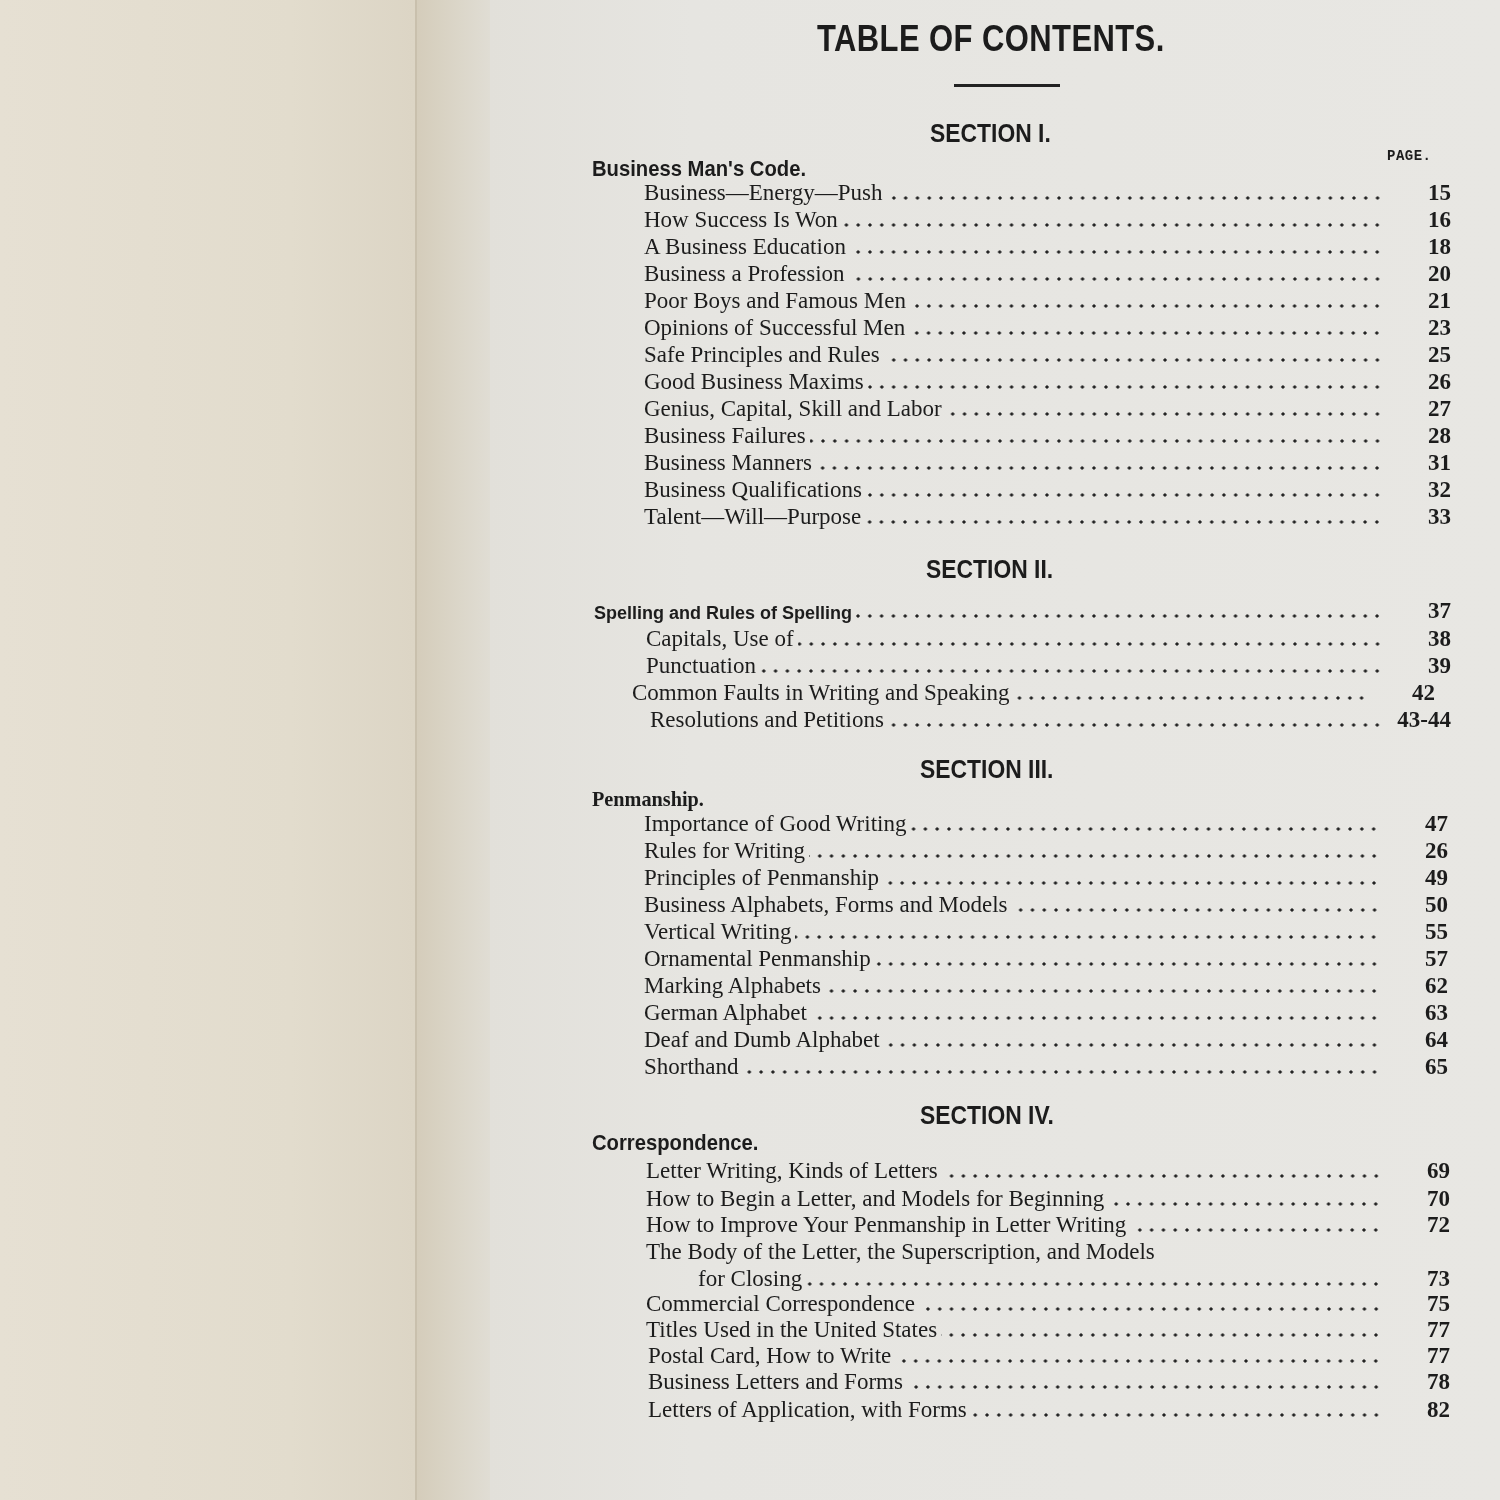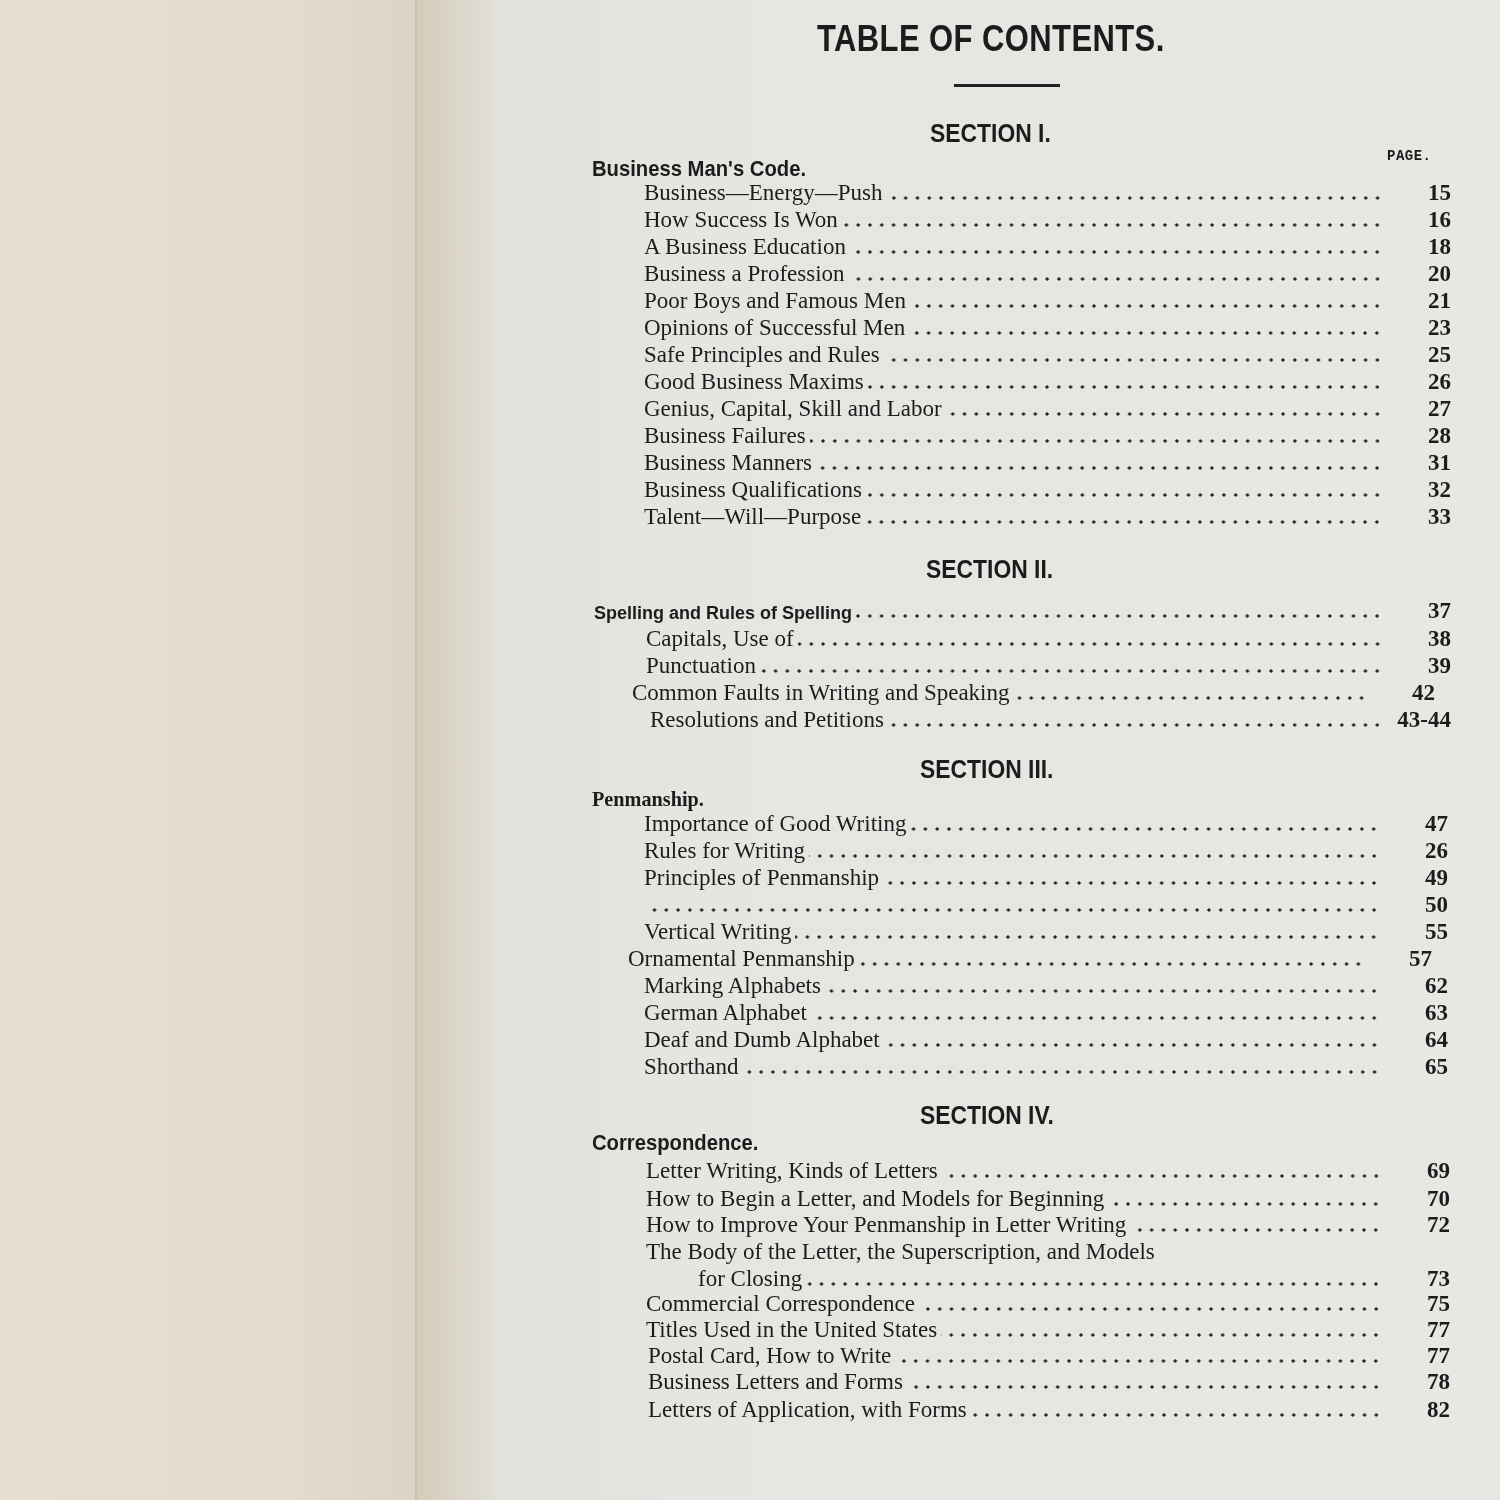--- a/index.html
+++ b/index.html
@@ -185,29 +185,30 @@
       <span class="label">Rules for Writing</span>
       <span class="dots"></span>
       <span class="page">26</span>
     </div>
   <div class="row" style="left:52px;width:742px;top:864px;">
       <span class="label">Principles of Penmanship</span>
       <span class="dots"></span>
       <span class="page">49</span>
     </div>
   <div class="row" style="left:52px;width:742px;top:891px;">
+      <span class="label">Business Alphabets, Forms and Models</span>
       <span class="dots"></span>
       <span class="page">50</span>
     </div>
   <div class="row" style="left:52px;width:742px;top:918px;">
       <span class="label">Vertical Writing</span>
       <span class="dots"></span>
       <span class="page">55</span>
     </div>
-  <div class="row" style="left:36px;width:742px;top:945px;">
+  <div class="row" style="left:52px;width:742px;top:945px;">
       <span class="label">Ornamental Penmanship</span>
       <span class="dots"></span>
       <span class="page">57</span>
     </div>
   <div class="row" style="left:52px;width:742px;top:972px;">
       <span class="label">Marking Alphabets</span>
       <span class="dots"></span>
       <span class="page">62</span>
     </div>
   <div class="row" style="left:52px;width:742px;top:999px;">

